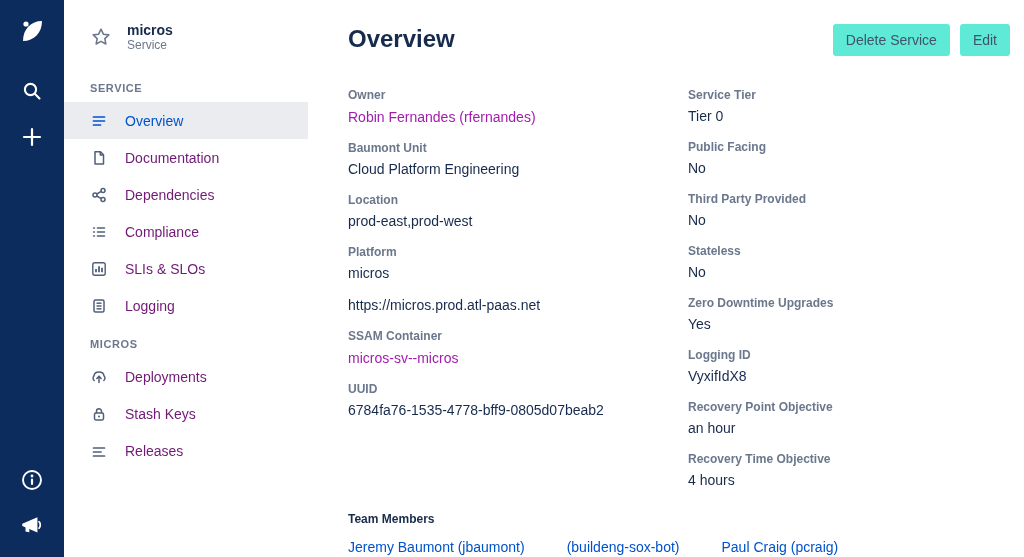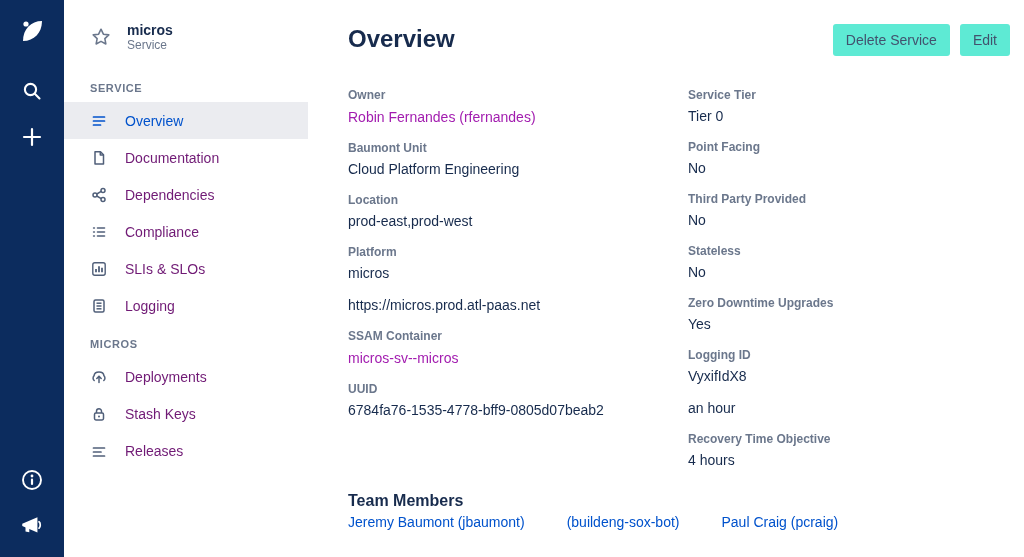--- a/index.html
+++ b/index.html
@@ -56,21 +56,21 @@
     color: #42526E; font-size: 14px; padding: 8px 13px;
     font-family: inherit; cursor: pointer; line-height: 16px;
   }
 
   .fields { display: grid; grid-template-columns: 340px 1fr; align-items: start; }
   .field { margin-bottom: 15px; }
   .f-label { font-size: 12px; font-weight: bold; color: #6B778C; margin-bottom: 6px; line-height: 14px; }
   .f-value { font-size: 14px; color: #172B4D; line-height: 17px; }
   .f-value.link { color: #a21caf; cursor: pointer; text-decoration: none; display: inline-block; }
 
-  .team-heading { font-size: 16px; font-weight: bold; color: #172B4D; margin: 8px 0 4px; }
+  .team-heading { font-size: 12px; font-weight: bold; color: #172B4D; margin: 8px 0 13px; }
   .team-members { display: flex; gap: 42px; font-size: 14px; white-space: nowrap; }
   .team-members a { color: #0052CC; text-decoration: none; cursor: pointer; }
 
   svg { display: block; }
 </style>
 </head>
 <body>
 
 <nav class="rail">
   <div class="rail-logo">
@@ -272,40 +272,41 @@
         <div class="f-value">6784fa76-1535-4778-bff9-0805d07beab2</div>
       </div>
     </div>
 
     <div>
       <div class="field">
         <div class="f-label">Service Tier</div>
         <div class="f-value">Tier 0</div>
       </div>
       <div class="field">
-        <div class="f-label">Point Facing</div>
+        <div class="f-label">Public Facing</div>
         <div class="f-value">No</div>
       </div>
       <div class="field">
         <div class="f-label">Third Party Provided</div>
         <div class="f-value">No</div>
       </div>
       <div class="field">
         <div class="f-label">Stateless</div>
         <div class="f-value">No</div>
       </div>
       <div class="field">
         <div class="f-label">Zero Downtime Upgrades</div>
         <div class="f-value">Yes</div>
       </div>
       <div class="field">
         <div class="f-label">Logging ID</div>
         <div class="f-value">VyxifIdX8</div>
       </div>
       <div class="field">
+        <div class="f-label">Recovery Point Objective</div>
         <div class="f-value">an hour</div>
       </div>
       <div class="field">
         <div class="f-label">Recovery Time Objective</div>
         <div class="f-value">4 hours</div>
       </div>
     </div>
   </div>
 
   <section>

